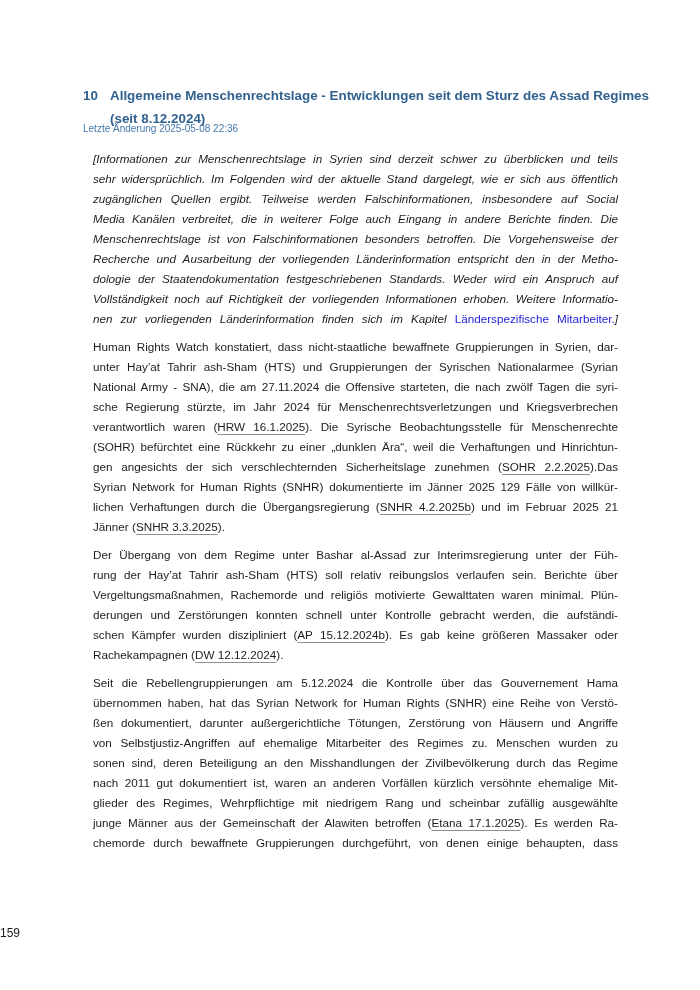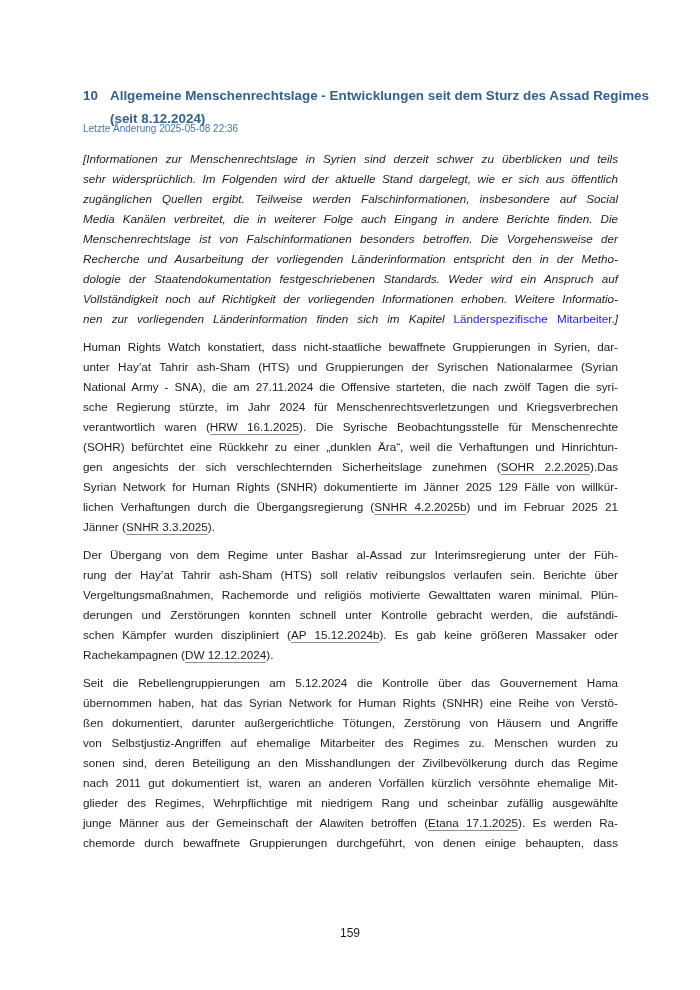--- a/index.html
+++ b/index.html
@@ -36,21 +36,21 @@
   }
   .body-text {
     position: absolute;
     left: 83px;
     top: 149px;
     width: 535px;
     font-size: 11.7px;
     line-height: 20px;
     color: var(--text, #1d1d1d);
   }
-  .para { margin: 0 0 8px 0; }
+  .para { margin: 0 0 8px 10px; }
   .para.italic .run-p { font-style: italic; }
   .line {
     height: 20px;
     text-align: justify;
     text-align-last: justify;
   }
   .line.end { text-align-last: left; }
   .run-g {
     text-decoration: underline;
     text-decoration-color: var(--underline, #8f8f8f);
@@ -61,21 +61,21 @@
   .run-b {
     color: var(--link, #2424dd);
     font-style: normal;
     cursor: pointer;
   }
   .footer {
     position: absolute;
     left: 0;
     top: 926px;
     width: 700px;
-    text-align: center;
+    text-align: left;
     font-size: 12px;
     color: var(--text, #1d1d1d);
   }
 </style>
 </head>
 <body>
 
 <div class="page">
 
   <div class="heading">

